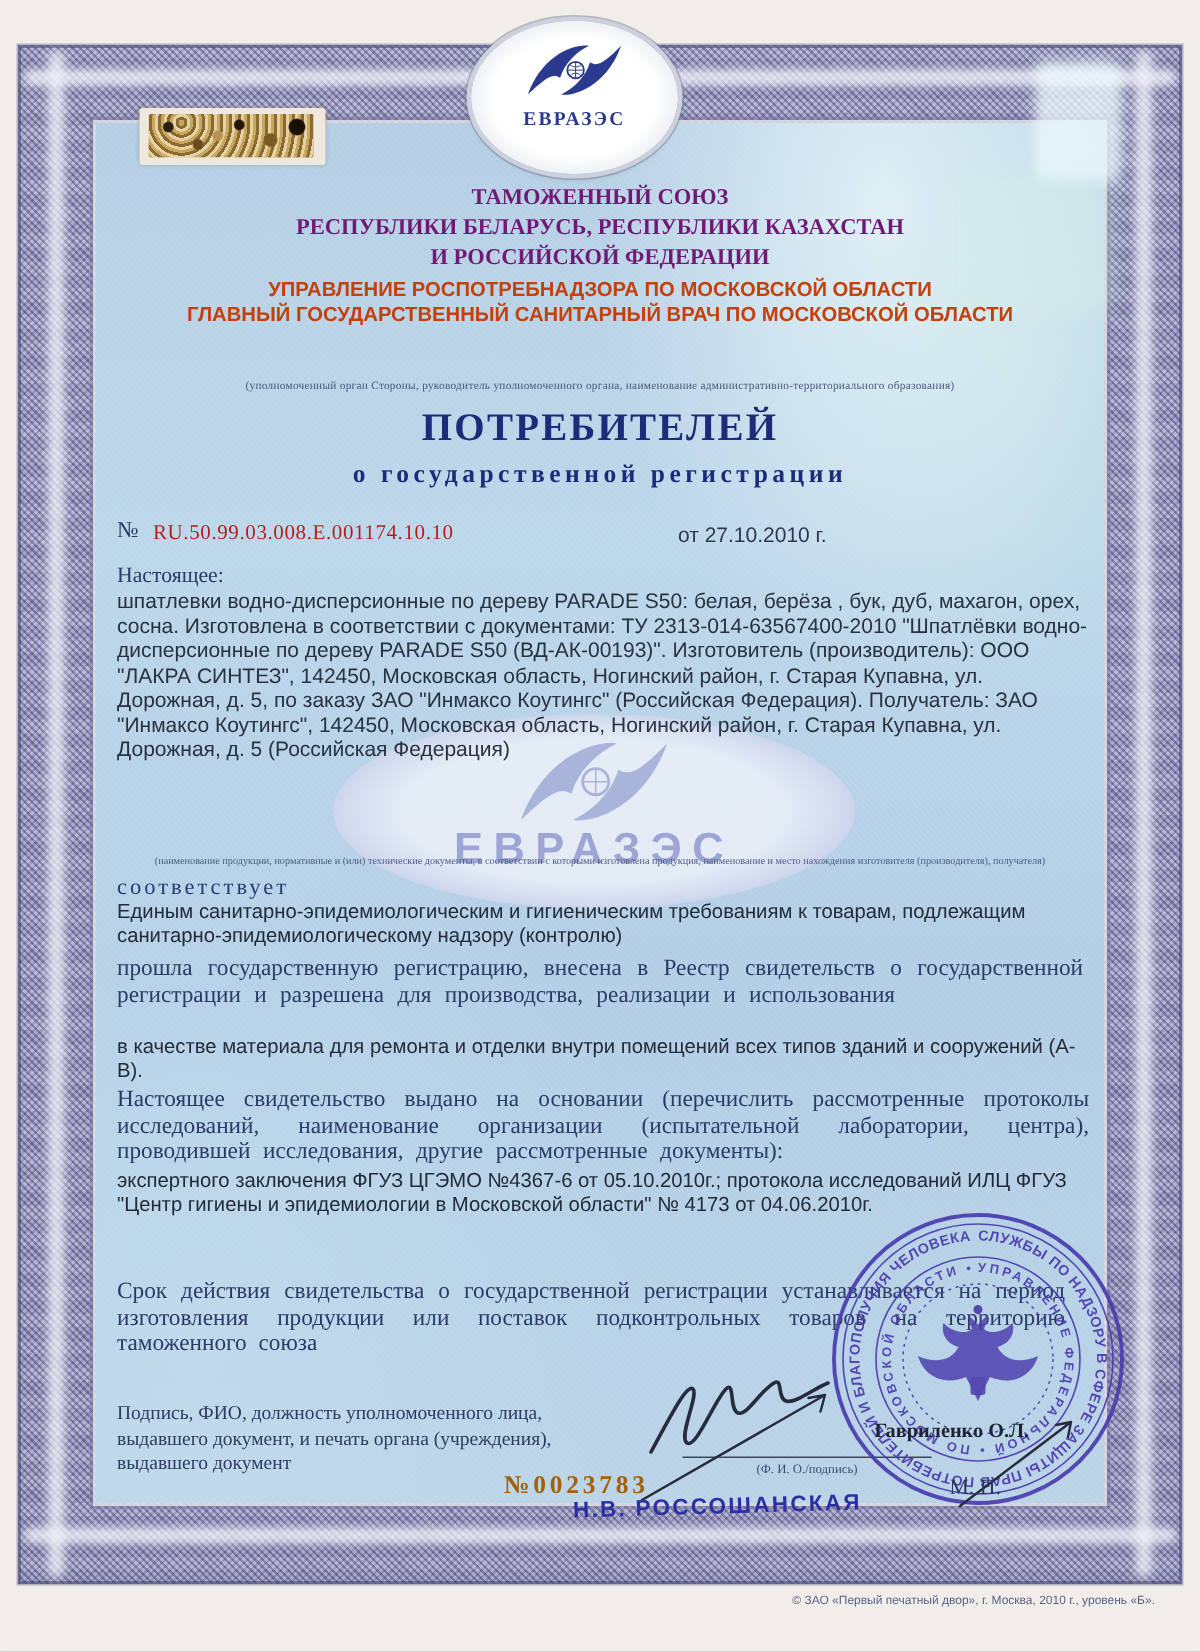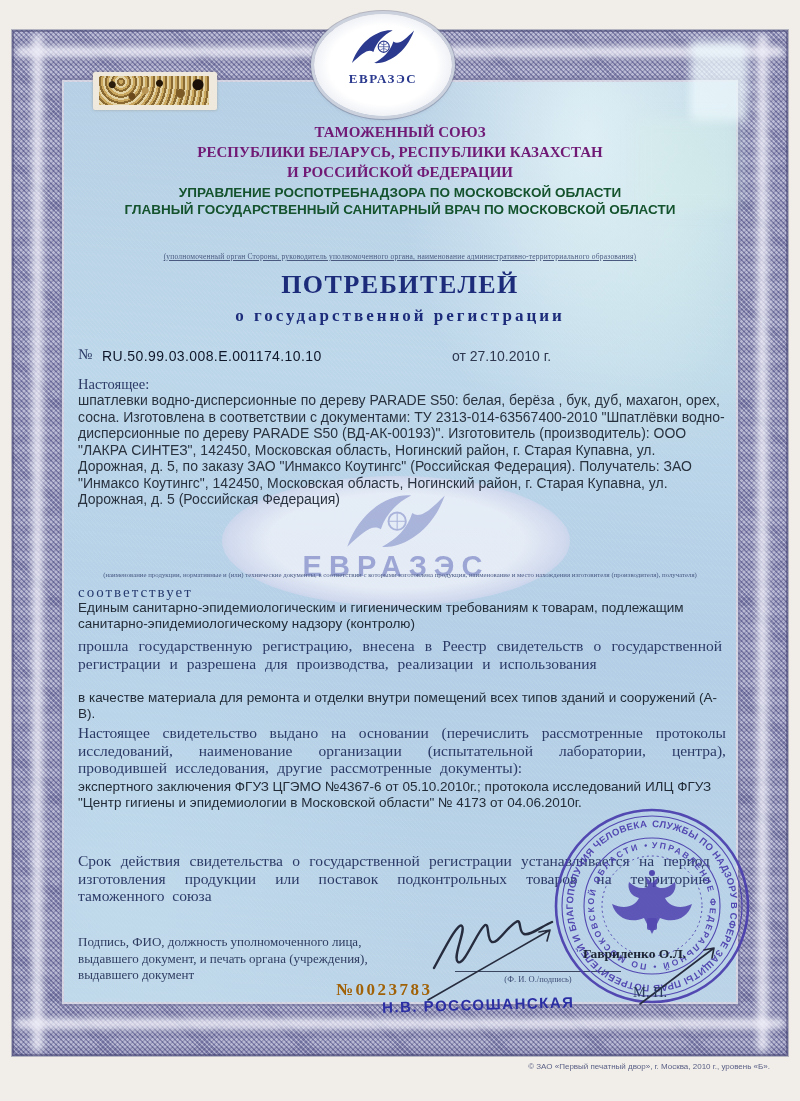--- a/index.html
+++ b/index.html
@@ -27,24 +27,24 @@
       radial-gradient(ellipse at 10% 88%, rgba(200,225,240,.5), transparent 35%),
       repeating-linear-gradient(48deg, rgba(255,255,255,.06) 0 1px, transparent 1px 3px),
       linear-gradient(180deg,#b6cfe4 0%,#bdd7ea 30%,#b3cee6 62%,#bad3e7 100%);
     box-shadow:0 0 0 2px rgba(246,246,251,.7),0 0 0 4px rgba(118,118,158,.5);}
   
   .abs{position:absolute;z-index:2;}
   .ser{font-family:"Liberation Serif","DejaVu Serif",serif;}
   .san{font-family:"Liberation Sans","DejaVu Sans",sans-serif;}
   .ctr{text-align:center;width:800px;left:0;}
   .hl{color:#701a75;font-weight:bold;}
-  .tiny{font-size:7.5px;color:#49597f;letter-spacing:.2px;text-decoration:underline;}
+  .tiny{font-size:7.5px;color:#49597f;letter-spacing:.2px;}
   
   .h-serif{font-size:15px;line-height:20px;}
-  .h-sans{font-size:13.5px;line-height:17px;font-weight:bold;color:#14532d;}
+  .h-sans{font-size:13.5px;line-height:17px;font-weight:bold;color:#c2410c;}
   .title-main{top:270px;font-size:26px;letter-spacing:1.5px;color:#1d2c7a;font-weight:bold;}
   .title-sub{top:306px;font-size:17px;letter-spacing:3px;color:#1d2c7a;font-weight:bold;}
   
   .lbl-ser{font-size:14.5px;color:#2c3a66;}
   .body-san{font-size:14px;line-height:16.5px;color:#29323f;font-weight:500;}
   .body-ser{font-size:15.5px;line-height:17.5px;color:#2c3a66;text-align:justify;word-spacing:5px;}
   
   .wmark{position:absolute;left:222px;top:476px;width:348px;height:130px;z-index:1;border-radius:50%;
     background:radial-gradient(ellipse, rgba(245,245,251,.9) 52%, rgba(218,220,240,.9) 68%, rgba(190,192,226,.55) 78%, transparent 84%);
     opacity:.8;display:flex;flex-direction:column;align-items:center;justify-content:flex-start;}
@@ -122,21 +122,21 @@
   <div class="abs ctr ser hl h-serif" style="top:142px;">РЕСПУБЛИКИ БЕЛАРУСЬ, РЕСПУБЛИКИ КАЗАХСТАН</div>
   <div class="abs ctr ser hl h-serif" style="top:162px;">И РОССИЙСКОЙ ФЕДЕРАЦИИ</div>
   <div class="abs ctr san h-sans" style="top:184px;">УПРАВЛЕНИЕ РОСПОТРЕБНАДЗОРА ПО МОСКОВСКОЙ ОБЛАСТИ</div>
   <div class="abs ctr san h-sans" style="top:201px;">ГЛАВНЫЙ ГОСУДАРСТВЕННЫЙ САНИТАРНЫЙ ВРАЧ ПО МОСКОВСКОЙ ОБЛАСТИ</div>
   <div class="abs ctr ser tiny" style="top:252px;">(уполномоченный орган Стороны, руководитель уполномоченного органа, наименование административно-территориального образования)</div>
 
   <div class="abs ctr ser title-main">ПОТРЕБИТЕЛЕЙ</div>
   <div class="abs ctr ser title-sub">о государственной регистрации</div>
 
   <div class="abs ser" style="left:78px;top:346px;font-size:15px;color:#2c3a66;">№</div>
-  <div class="abs san" style="left:102px;top:348px;font-size:14px;color:#0f172a;letter-spacing:.4px;">RU.50.99.03.008.Е.001174.10.10</div>
+  <div class="abs san" style="left:102px;top:348px;font-size:14px;color:#b91c1c;letter-spacing:.4px;font-family:Liberation Serif, serif;">RU.50.99.03.008.Е.001174.10.10</div>
   <div class="abs san" style="left:452px;top:348px;font-size:14px;color:#2e3850;">от  27.10.2010 г.</div>
 
   <div class="abs ser lbl-ser" style="left:78px;top:376px;">Настоящее:</div>
   <div class="abs san body-san" style="left:78px;top:392px;width:650px;">шпатлевки водно-дисперсионные по дереву PARADE S50: белая, берёза , бук, дуб, махагон, орех, сосна. Изготовлена в соответствии с документами: ТУ 2313-014-63567400-2010 "Шпатлёвки водно-дисперсионные по дереву PARADE S50 (ВД-АК-00193)". Изготовитель (производитель): ООО "ЛАКРА СИНТЕЗ", 142450, Московская область, Ногинский район, г. Старая Купавна, ул. Дорожная, д. 5, по заказу ЗАО "Инмаксо Коутингс" (Российская Федерация).  Получатель: ЗАО "Инмаксо Коутингс", 142450, Московская область, Ногинский район, г. Старая Купавна, ул. Дорожная, д. 5 (Российская Федерация)</div>
 
   <div class="wmark">
     <svg width="170" height="72" viewBox="0 0 100 62" style="margin-top:8px;opacity:.85;">
       <g fill="#9aa0d2">
         <path d="M8,54 C20,20 48,8 63,10 C51,16 41,26 37,39 C30,34 22,41 8,54 Z"></path>
         <path d="M92,10 C80,44 52,56 38,54 C50,48 60,38 64,25 C71,30 79,23 92,10 Z"></path>

